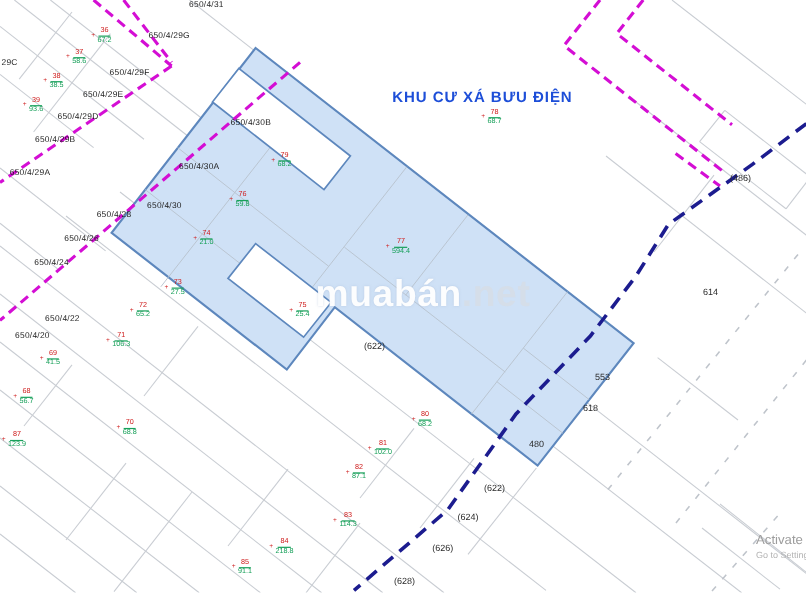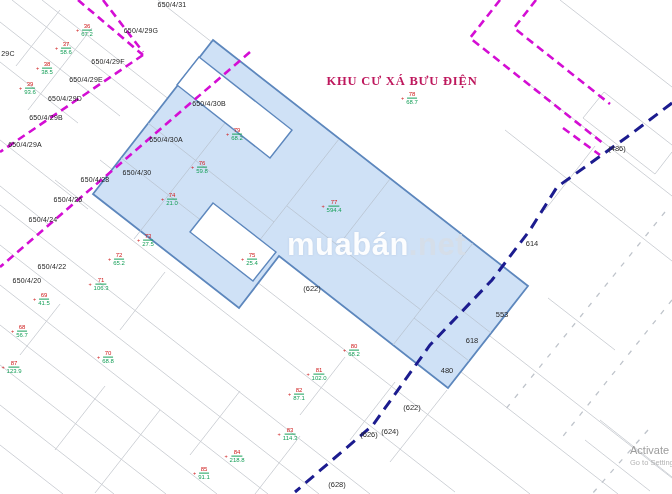--- a/index.html
+++ b/index.html
@@ -20,35 +20,35 @@
   .street{
     position:absolute;transform:translate(-50%,-50%);
     font-size:7px;color:#1c1c1c;white-space:nowrap;letter-spacing:0.2px;
   }
   .plotnum{
     position:absolute;transform:translate(-50%,-50%);
     font-size:7.5px;color:#2a2a2a;white-space:nowrap;
   }
   .title{
     position:absolute;transform:translate(-50%,-50%);
-    font-size:12.5px;font-weight:bold;color:#be185d;letter-spacing:0.8px;white-space:nowrap;font-family:Liberation Serif, serif;
+    font-size:12.5px;font-weight:bold;color:#1d4ed8;letter-spacing:0.8px;white-space:nowrap;
   }
   .flag{
     position:absolute;transform:translate(-50%,-50%);
     display:flex;align-items:center;gap:1px;white-space:nowrap;
   }
   .flag .mk{color:var(--red,#cf2020);font-size:5.5px;line-height:1;}
   .flag .fr{display:flex;flex-direction:column;align-items:center;font-size:6px;line-height:1.15;}
   .flag .n{color:var(--red,#cf2020);padding:0 2px;border-bottom:1px solid var(--green,#18a05a);}
   .flag .d{color:var(--green,#18a05a);padding:0 1px;}
   .watermark{
     position:absolute;left:263px;top:227px;z-index:3;
     font-size:31px;font-weight:bold;white-space:nowrap;letter-spacing:0.5px;
   }
-  .watermark .brand{color:rgba(255,255,255,0.95);text-shadow:0 0 2px rgba(160,180,210,0.5);margin-left:24px;}
+  .watermark .brand{color:rgba(255,255,255,0.95);text-shadow:0 0 2px rgba(160,180,210,0.5);}
   .watermark .tld{color:rgba(215,220,228,0.75);font-weight:bold;}
   .activation{position:absolute;left:630px;top:444px;z-index:6;white-space:nowrap;}
   .activation .l1{font-size:11px;color:#9d9d9d;}
   .activation .l2{font-size:7.5px;color:#b3b3b3;margin-top:2px;}
 </style>
 </head>
 <body>
 
 <div class="stage" style="--magenta: #d40ed4; --navy: #1c1c8f; --parcel-fill: #cfe1f6; --parcel-stroke: #5d87bd; --grid: #c9cdd3; --red: #cf2020; --green: #18a05a;">
 
@@ -310,28 +310,28 @@
       </div>
     <div class="flag" style="left:202px;top:473px;">
         <span class="mk">+</span>
         <span class="fr">
           <span class="n">85</span>
           <span class="d">91.1</span>
         </span>
       </div>
 
     <div class="plotnum" style="left:617px;top:148px;">(486)</div>
-    <div class="plotnum" style="left:532px;top:243px;text-align:right;">614</div>
+    <div class="plotnum" style="left:592px;top:243px;text-align:right;">614</div>
     <div class="plotnum" style="left:502px;top:314px;">553</div>
-    <div class="plotnum" style="left:472px;top:340px;">618</div>
+    <div class="plotnum" style="left:492px;top:340px;">618</div>
     <div class="plotnum" style="left:447px;top:370px;">480</div>
     <div class="plotnum" style="left:312px;top:288px;">(622)</div>
     <div class="plotnum" style="left:412px;top:407px;">(622)</div>
     <div class="plotnum" style="left:390px;top:431px;">(624)</div>
-    <div class="plotnum" style="left:369px;top:434px;">(626)</div>
+    <div class="plotnum" style="left:369px;top:457px;">(626)</div>
     <div class="plotnum" style="left:337px;top:484px;">(628)</div>
   </div>
 
   <div class="activation">
     <div class="l1">Activate Windows</div>
     <div class="l2">Go to Settings to activate Windows.</div>
   </div>
 
 </div>
 

